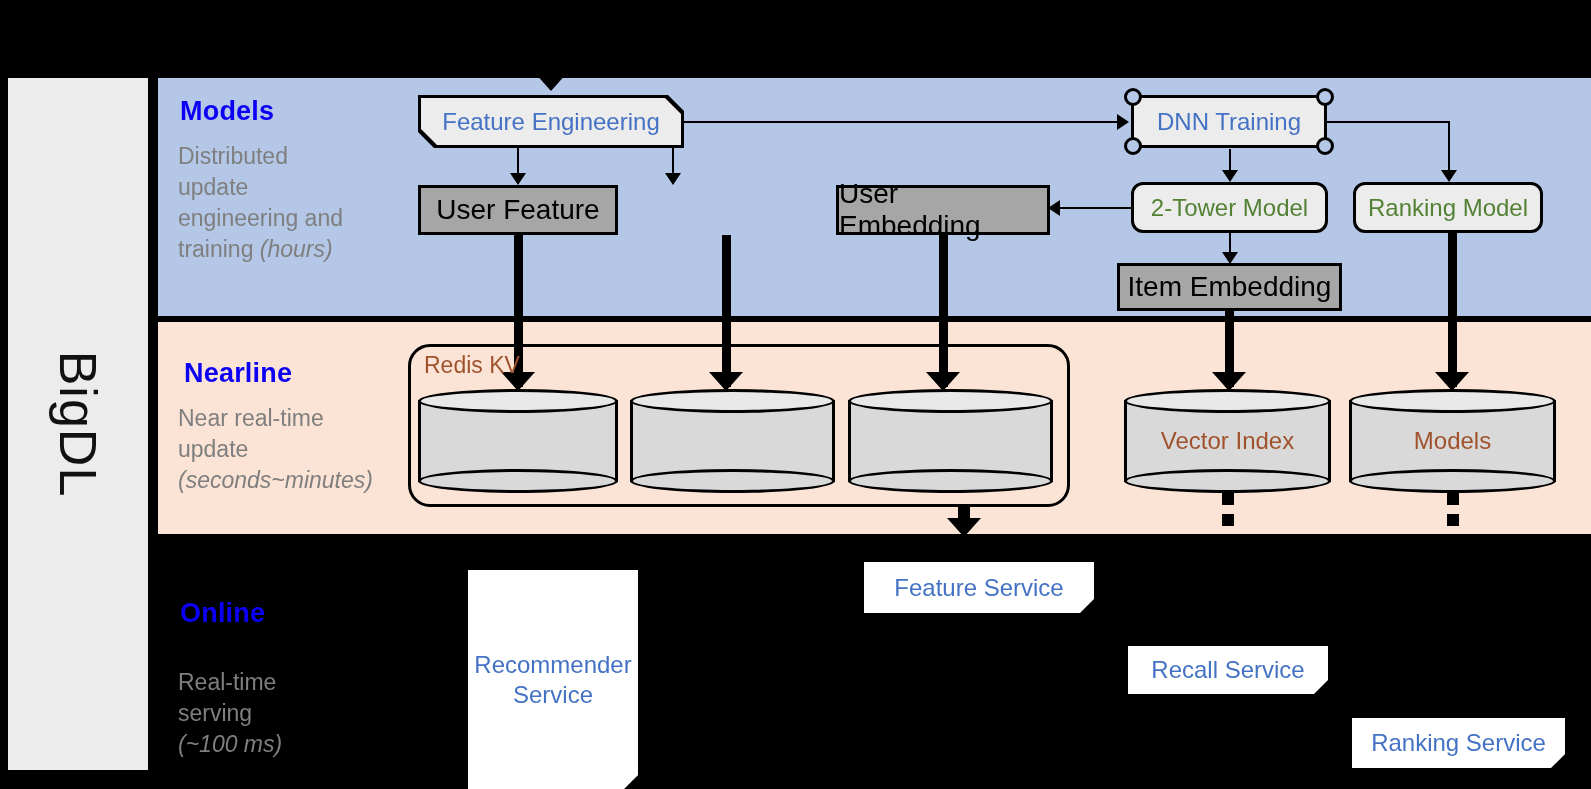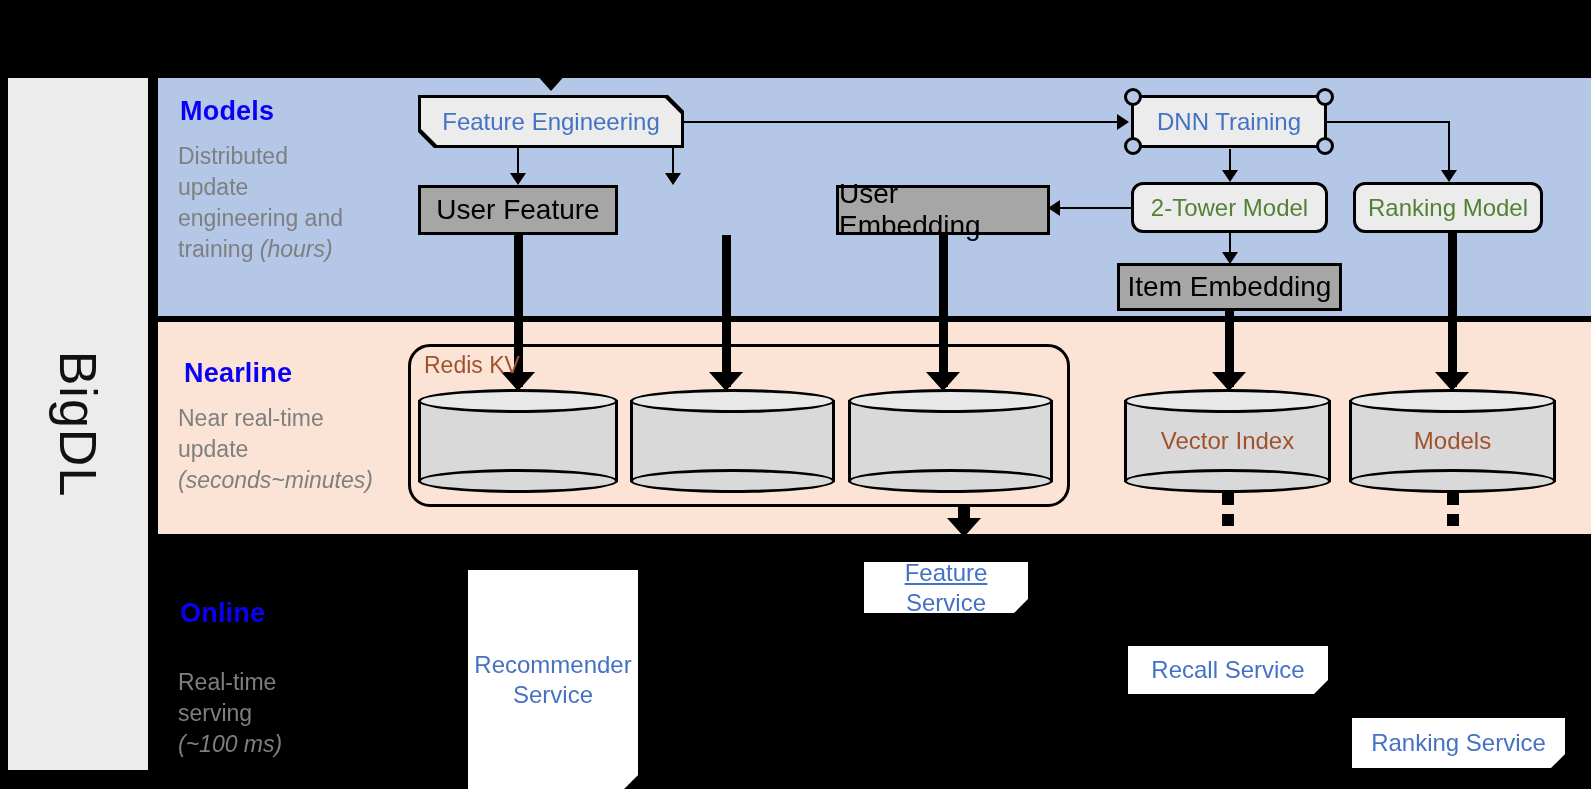--- a/index.html
+++ b/index.html
@@ -245,21 +245,21 @@
     <span>serving</span><br>
     <i>(~100 ms)</i>
   </div>
 
   <div class="doc" style="left:468px;top:570px;width:170px;height:219px;flex-direction:column;">
     <span>Recommender</span>
     <span>Service</span>
     <div class="fold"></div>
   </div>
 
-  <div class="doc" style="left:864px;top:562px;width:164px;height:51px;text-decoration:underline;">
+  <div class="doc" style="left:864px;top:562px;width:230px;height:51px;">
     <span>Feature Service</span>
     <div class="fold"></div>
   </div>
 
   <div class="doc" style="left:1128px;top:646px;width:200px;height:48px;">
     <span>Recall Service</span>
     <div class="fold"></div>
   </div>
 
   <div class="doc" style="left:1352px;top:718px;width:213px;height:50px;">

